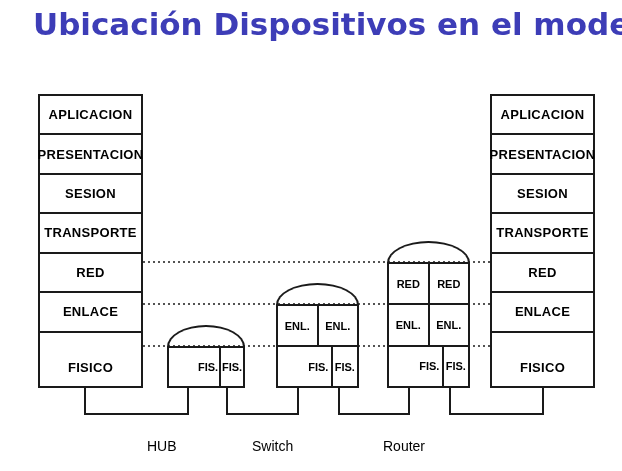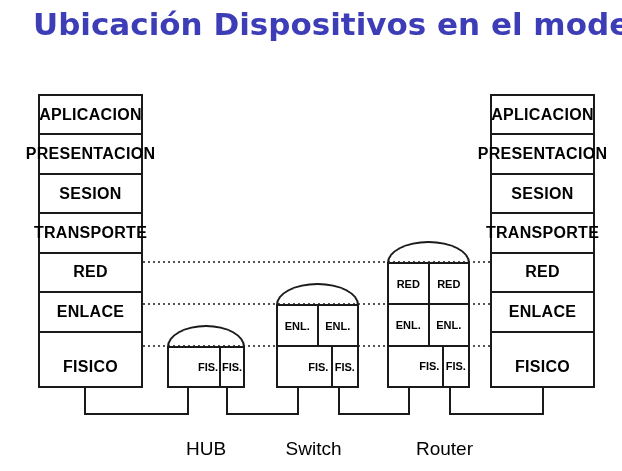--- a/index.html
+++ b/index.html
@@ -23,21 +23,21 @@
   .stack{
     position:absolute;top:94px;width:105px;height:294px;
     border:2px solid var(--line,#1a1a1a);
     background:#fff;box-sizing:border-box;
     display:flex;flex-direction:column;z-index:2;
   }
   #stack-left{left:38px;}
   #stack-right{left:490px;}
   .stack .cell{
     flex:1;display:flex;align-items:center;justify-content:center;
-    font-size:16px;font-weight:bold;color:var(--text,#000);
+    font-size:13px;font-weight:bold;color:var(--text,#000);
     border-bottom:2px solid var(--line,#1a1a1a);box-sizing:border-box;
     letter-spacing:0.3px;
   }
   .stack .cell:last-child{border-bottom:none;margin-top:16px;}
   
   .dotted{
     position:absolute;left:143px;width:347px;height:2px;z-index:1;
     background-image:repeating-linear-gradient(to right,var(--line,#1a1a1a) 0 2px,transparent 2px 5px);
     opacity:.75;
   }
@@ -54,22 +54,22 @@
     font-size:11px;font-weight:bold;color:var(--text,#000);box-sizing:border-box;
   }
   .device .dcell:first-child{border-right:2px solid var(--line,#1a1a1a);}
   .arc{
     position:absolute;height:22px;box-sizing:border-box;z-index:2;
     border:2px solid var(--line,#1a1a1a);border-bottom:none;
     border-radius:50% 50% 0 0 / 100% 100% 0 0;
     background:transparent;
   }
   .device-label{
-    position:absolute;top:438px;text-align:center;
-    font-size:19px;color:var(--text,#000);z-index:2;
+    position:absolute;top:438px;text-align:left;
+    font-size:14px;color:var(--text,#000);z-index:2;
   }
   
   .leg{position:absolute;width:2px;background:var(--line,#1a1a1a);z-index:0;top:386px;height:29px;}
   .bus{position:absolute;height:2px;background:var(--line,#1a1a1a);z-index:0;top:413px;}
 </style>
 </head>
 <body>
 
 <div class="canvas">
   <div class="title">Ubicación Dispositivos en el modelo</div>

